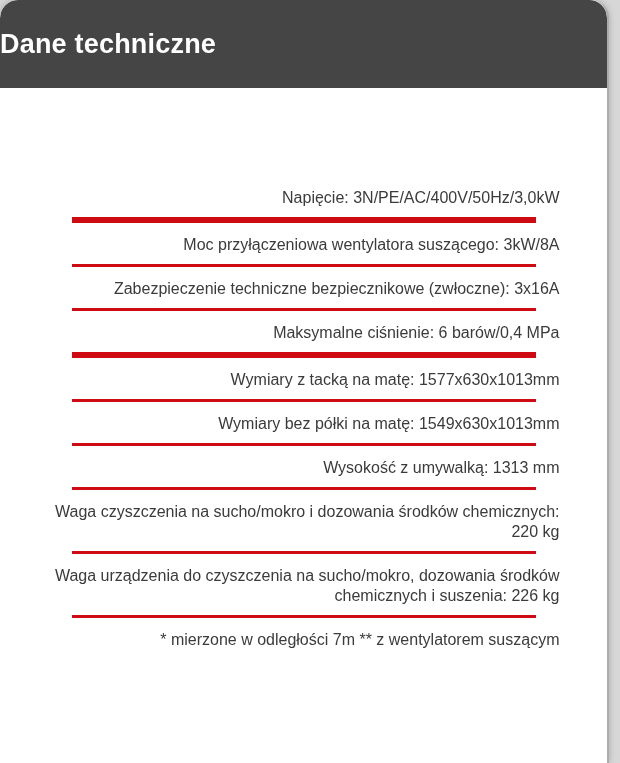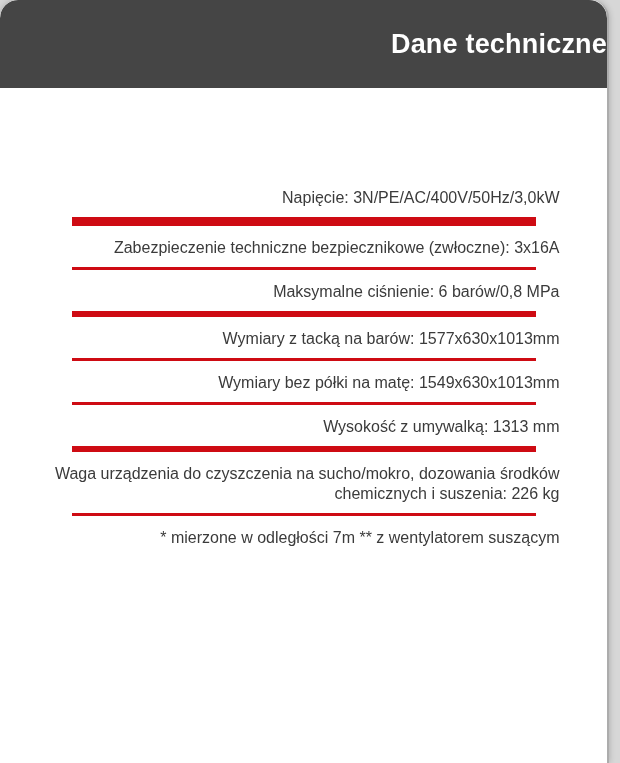--- a/index.html
+++ b/index.html
@@ -32,21 +32,21 @@
     overflow: hidden;
     box-sizing: content-box;
   }
   .card-header {
     width: 100%;
     height: 88px;
     background: var(--header-bg, #454545);
     border-radius: 18px 18px 0 0;
     display: flex;
     align-items: center;
-    justify-content: flex-end;
+    justify-content: flex-start;
   }
   .title {
     margin: 0;
     color: #ffffff;
     font-size: 27px;
     font-weight: bold;
     letter-spacing: 0.2px;
   }
   .spec-table {
     margin-top: 88px;
@@ -79,39 +79,41 @@
     <div class="card-header">
       <h1 class="title">Dane techniczne</h1>
     </div>
 
     <div class="spec-table">
       <div class="spec-row">Napięcie: 3N/PE/AC/400V/50Hz/3,0kW</div>
       <div class="divider"></div>
 
       <div class="divider"></div>
 
+      <div class="spec-row">Moc przyłączeniowa wentylatora suszącego: 3kW/8A</div>
       <div class="divider"></div>
 
       <div class="spec-row">Zabezpieczenie techniczne bezpiecznikowe (zwłoczne): 3x16A</div>
       <div class="divider"></div>
 
-      <div class="spec-row">Maksymalne ciśnienie: 6 barów/0,8 MPa</div>
+      <div class="spec-row">Maksymalne ciśnienie: 6 barów/0,4 MPa</div>
       <div class="divider"></div>
 
       <div class="divider"></div>
 
-      <div class="spec-row">Wymiary z tacką na barów: 1577x630x1013mm</div>
+      <div class="spec-row">Wymiary z tacką na matę: 1577x630x1013mm</div>
       <div class="divider"></div>
 
       <div class="spec-row">Wymiary bez półki na matę: 1549x630x1013mm</div>
       <div class="divider"></div>
 
       <div class="spec-row">Wysokość z umywalką: 1313 mm</div>
       <div class="divider"></div>
 
+      <div class="spec-row">Waga czyszczenia na sucho/mokro i dozowania środków chemicznych: 220 kg</div>
       <div class="divider"></div>
 
       <div class="spec-row">Waga urządzenia do czyszczenia na sucho/mokro, dozowania środków chemicznych i suszenia: 226 kg</div>
       <div class="divider"></div>
 
       <div class="spec-row footnote">* mierzone w odległości 7m ** z wentylatorem suszącym</div>
     </div>
 
   </div>
 </div>

